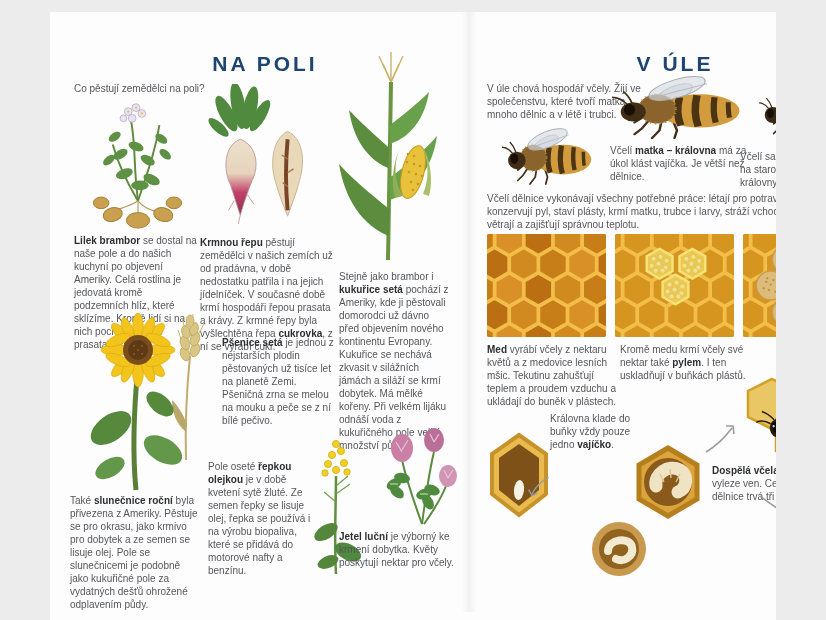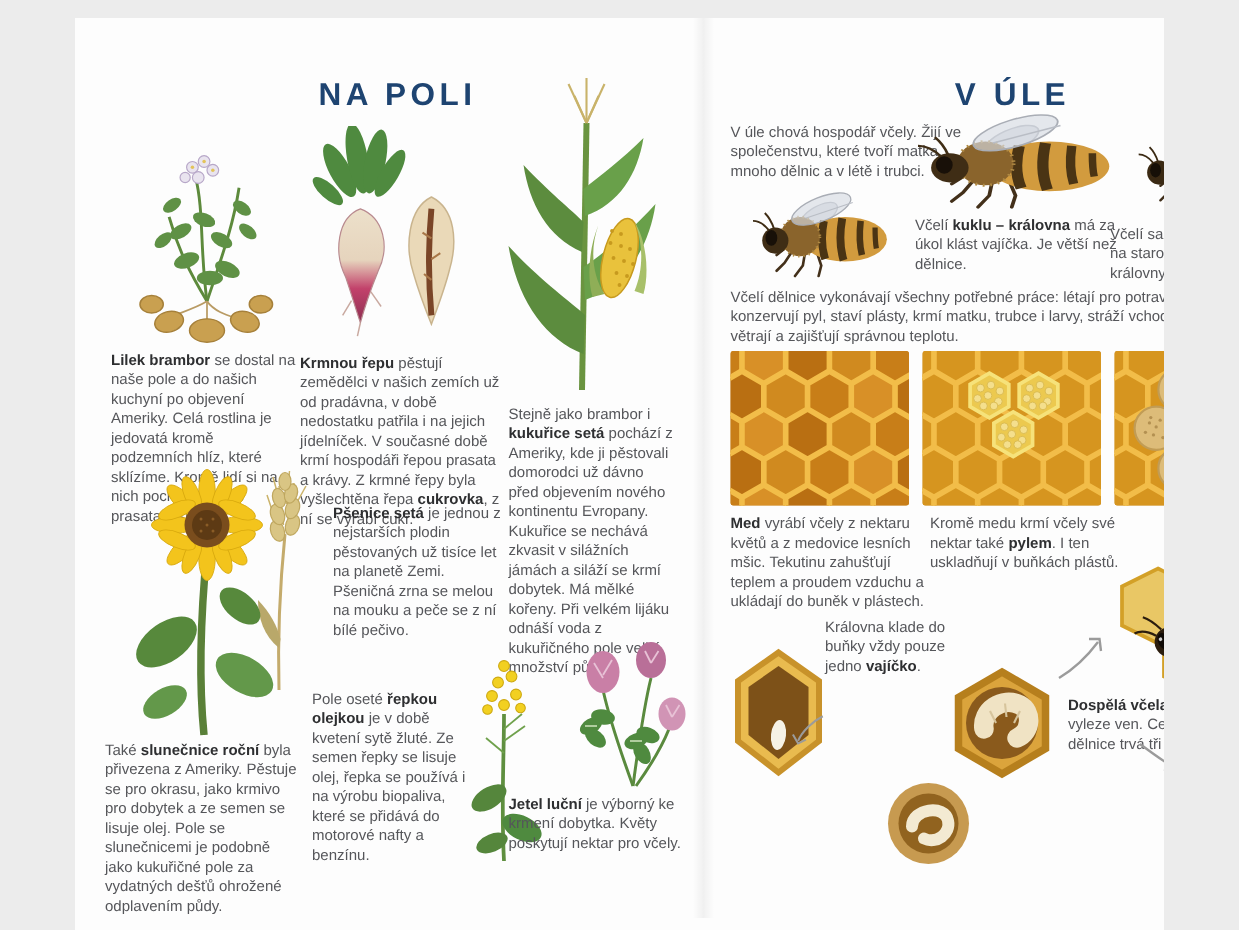--- a/index.html
+++ b/index.html
@@ -41,20 +41,21 @@
         <circle cx="25" cy="41" r="10" fill="#3f2d15"></circle>
         <ellipse cx="22" cy="39" rx="4.5" ry="6" fill="#181008"></ellipse>
         <path d="M20,33 C16,28 12,26 8,26 M24,32 C22,26 20,23 17,20" stroke="#3f2d15" stroke-width="1.5" fill="none"></path>
         <ellipse cx="60" cy="17" rx="24" ry="9" fill="rgba(215,220,228,0.65)" stroke="#a9adb5" stroke-width="1" transform="rotate(-22 60 17)"></ellipse>
         <path d="M48,24 L84,12" stroke="#b9bdc5" stroke-width="1"></path>
       </g>
     </defs>
   </svg>
 
   <div class="page-title" style="left:110px;top:40px;width:210px">NA POLI</div>
+  <div class="txt" style="left:24px;top:70px;width:170px">Co pěstují zemědělci na poli?</div>
 
   <svg class="illo" style="left:28px;top:84px" width="120" height="136" viewBox="0 0 120 140">
     <g stroke="#5d8a3c" fill="none" stroke-width="2">
       <path d="M60,108 C55,72 58,46 52,22"></path>
         <path d="M60,108 C70,78 78,56 82,30"></path>
         <path d="M60,108 C48,88 40,72 34,50"></path>
     </g>
     <g fill="#5f9145">
       <ellipse cx="42" cy="60" rx="8" ry="4.5" transform="rotate(-30 42 60)"></ellipse>
         <ellipse cx="58" cy="52" rx="8" ry="4.5" transform="rotate(20 58 52)"></ellipse>
@@ -278,21 +279,21 @@
   <svg class="illo" style="left:445px;top:112px" width="105" height="64" viewBox="0 0 120 72">
       <use href="#bee-shape"></use>
     </svg>
   <svg class="illo" style="left:552px;top:60px" width="150" height="70" viewBox="0 0 120 72" preserveAspectRatio="none">
       <use href="#bee-shape"></use>
     </svg>
   <svg class="illo" style="left:700px;top:70px;filter:brightness(0.92)" width="102" height="58" viewBox="0 0 120 72">
       <use href="#bee-shape"></use>
     </svg>
 
-  <div class="txt" style="left:560px;top:132px;width:138px"><span>Včelí </span><b>kuklu – královna</b><span> má za úkol klást vajíčka. Je větší než dělnice.</span></div>
+  <div class="txt" style="left:560px;top:132px;width:138px"><span>Včelí </span><b>matka – královna</b><span> má za úkol klást vajíčka. Je větší než dělnice.</span></div>
   <div class="txt" style="left:690px;top:138px;width:122px"><span>Včelí samec – </span><b>trubec</b><span> má na starost oplodnění královny.</span></div>
 
   <div class="txt" style="left:437px;top:180px;width:376px">Včelí dělnice vykonávají všechny potřebné práce: létají pro potravu, vyrábí med, konzervují pyl, staví plásty, krmí matku, trubce i larvy, stráží vchod, uklízejí a čistí, větrají a zajišťují správnou teplotu.</div>
 
   <svg class="comb" style="left:437px;top:222px" viewBox="0 0 120 104" preserveAspectRatio="xMidYMid slice">
       <rect x="0" y="0" width="120" height="104" fill="#c3831c"></rect>
       <polygon points="7.3,-3.2 7.3,13.2 -7.0,21.5 -21.3,13.2 -21.3,-3.3 -7.0,-11.5" fill="#c87e18" stroke="#f2bd49" stroke-width="3"></polygon>
       <polygon points="36.7,-3.2 36.7,13.2 22.4,21.5 8.1,13.2 8.1,-3.3 22.4,-11.5" fill="#d89027" stroke="#f2bd49" stroke-width="3"></polygon>
       <polygon points="66.1,-3.2 66.1,13.2 51.8,21.5 37.5,13.2 37.5,-3.3 51.8,-11.5" fill="#b96f12" stroke="#f2bd49" stroke-width="3"></polygon>
       <polygon points="95.5,-3.2 95.5,13.2 81.2,21.5 66.9,13.2 66.9,-3.3 81.2,-11.5" fill="#d08a1f" stroke="#f2bd49" stroke-width="3"></polygon>

